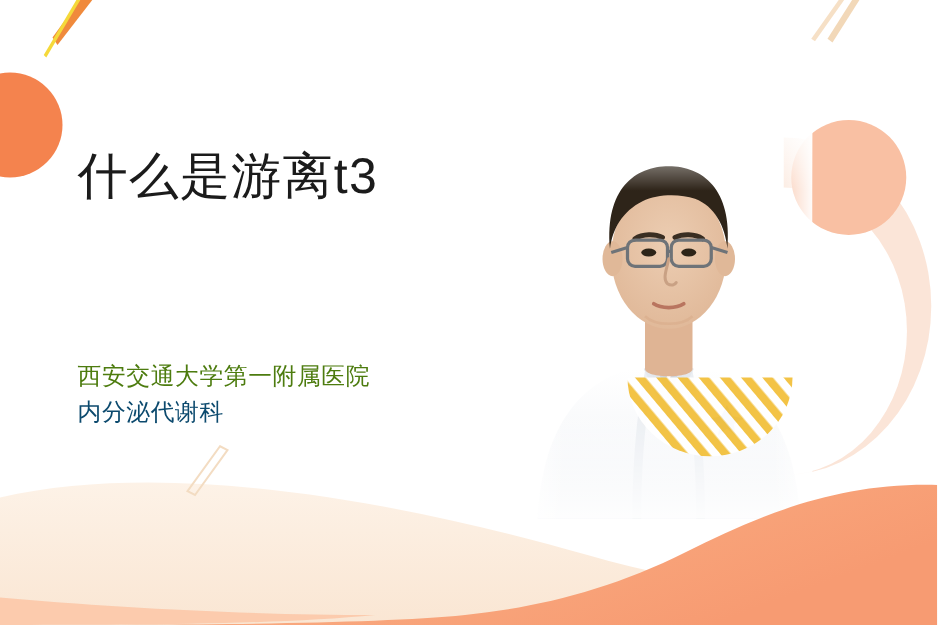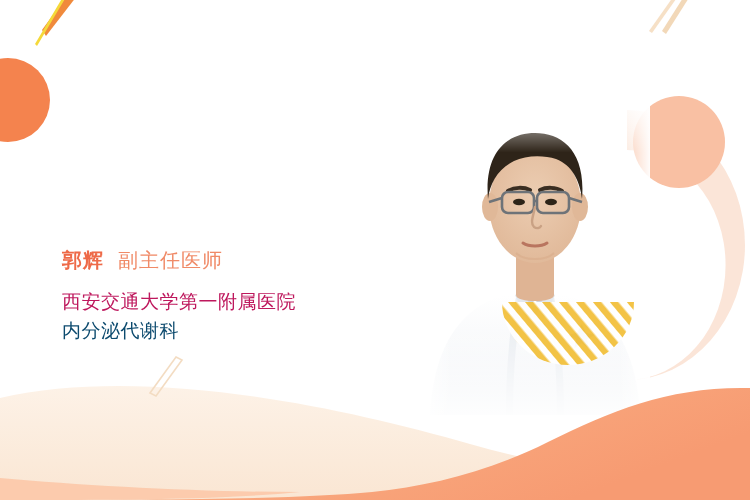--- a/index.html
+++ b/index.html
@@ -33,21 +33,21 @@
     line-height:1.2;
   }
   #doctor-name{
     font-size:20px;font-weight:bold;color:#ee6a48;letter-spacing:1px;
   }
   #doctor-title{
     font-size:20px;font-weight:400;color:#f08a67;letter-spacing:1px;margin-left:14px;
   }
   #hospital-line{
     top:288px;
-    font-size:19px;color:#be185d;font-weight:400;line-height:1.45;
+    font-size:19px;color:#4d7c0f;font-weight:400;line-height:1.45;
     letter-spacing:0.5px;white-space:nowrap;
   }
   #dept-line{
     top:317px;
     font-size:19px;color:#0c4a6e;font-weight:400;line-height:1.45;
     letter-spacing:0.5px;white-space:nowrap;
   }
 </style>
 </head>
 <body>
@@ -194,22 +194,20 @@
 
     <path d="M0,398 C140,366 330,404 470,444 C560,470 660,482 750,486 L750,500 L0,500 Z" fill="url(#creamGrad2)"></path>
 
     <path d="M750,388 C672,386 612,410 548,442 C488,472 430,486 372,492 C300,499 170,500 0,500 L750,500 Z" fill="url(#orangeGrad2)"></path>
 
     <path d="M0,478 C90,486 200,492 300,492 C220,500 90,500 0,500 Z" fill="#fbc5a6" opacity="0.85"></path>
 
     <path d="M176,357 L182,360 L156,396 L150,393 Z" fill="none" stroke="#f3dcc2" stroke-width="1.6"></path>
   </svg>
 
-
-  <div class="txt-block" id="doctor-line">
-    <span id="doctor-name">郭辉</span><span id="doctor-title">副主任医师</span>
-  </div>
+  <div class="txt-block" id="title-text">什么是游离t3</div>
+
 
   <div class="txt-block" id="hospital-line">西安交通大学第一附属医院</div>
 
   <div class="txt-block" id="dept-line">内分泌代谢科</div>
 
 </div>
 
 </body></html>

